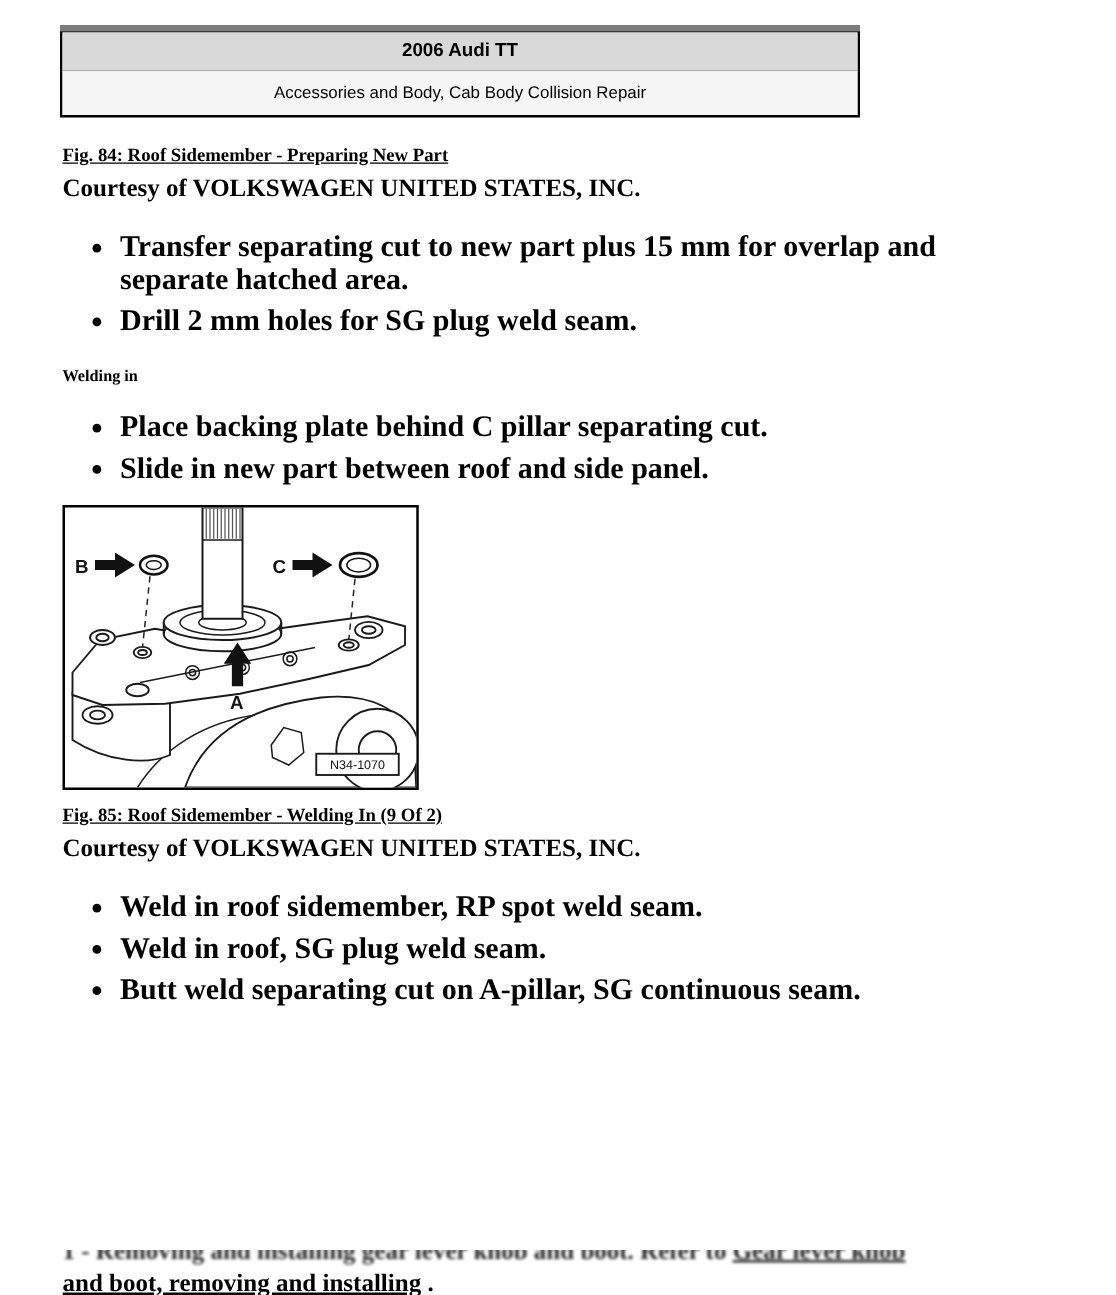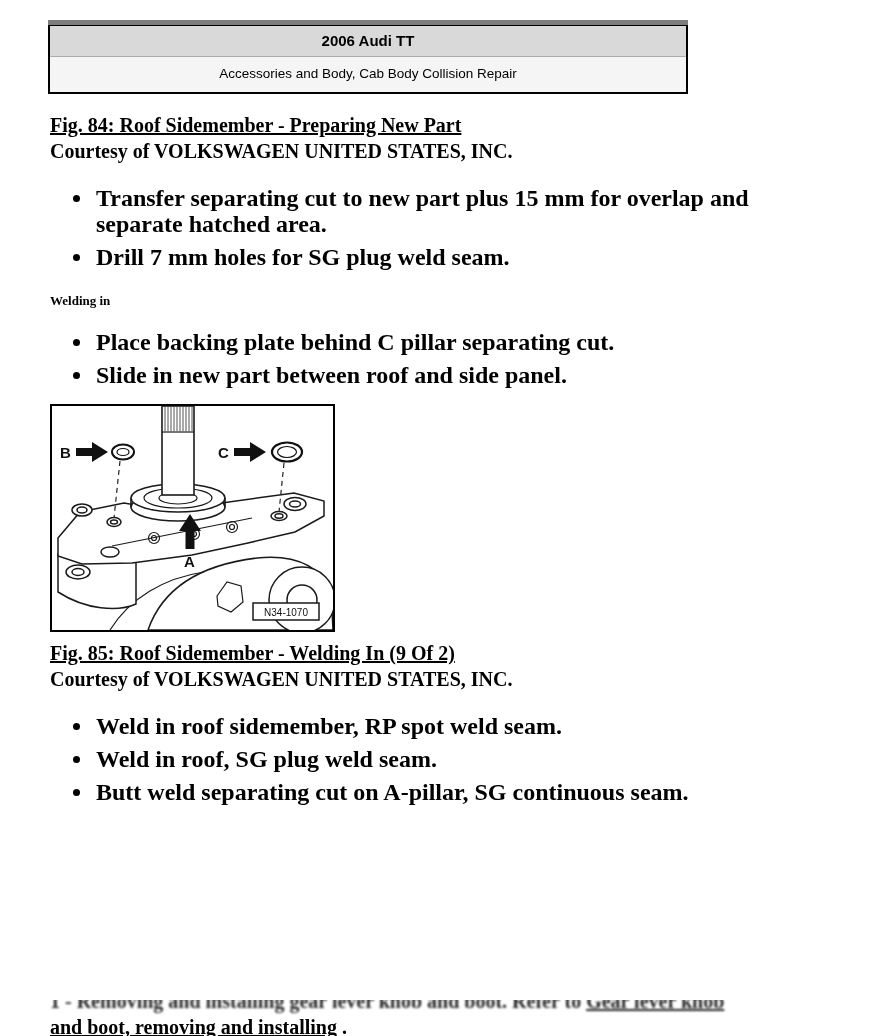--- a/index.html
+++ b/index.html
@@ -20,21 +20,21 @@
     font-size:15px;font-weight:bold;
   }
   .header-sub-row{
     background:#f5f5f5;text-align:center;padding:9px 0 11px 0;
     font-family:"Liberation Sans", sans-serif;
     font-size:13.5px;
   }
   
   .content{position:absolute;left:50px;top:112px;width:800px;}
   .fig-caption{
-    font-size:20px;font-weight:bold;text-decoration:underline;
+    font-size:15px;font-weight:bold;text-decoration:underline;
     margin:0;line-height:26px;display:inline-block;
   }
   .courtesy{font-size:20px;font-weight:bold;line-height:26px;margin:0;}
   .caption-block{margin-top:0;}
   .caption-block.second{margin-top:8px;}
   ul.bullets{
     margin:21px 0 0 0;padding:0 0 0 44px;list-style:disc outside;
     font-size:24px;line-height:26px;width:690px;font-weight:bold;
   }
   ul.bullets li{margin-bottom:7px;padding-left:2px;}
@@ -67,21 +67,21 @@
 
 <div class="content">
 
   <div class="caption-block">
     <span class="fig-caption">Fig. 84: Roof Sidemember - Preparing New Part</span><br>
     <span class="courtesy">Courtesy of VOLKSWAGEN UNITED STATES, INC.</span>
   </div>
 
   <ul class="bullets">
     <li>Transfer separating cut to new part plus 15 mm for overlap and separate hatched area.</li>
-    <li>Drill 7 mm holes for SG plug weld seam.</li>
+    <li>Drill 2 mm holes for SG plug weld seam.</li>
   </ul>
 
   <div class="mini-heading">Welding in</div>
 
   <ul class="bullets" style="margin-top:20px;">
     <li>Place backing plate behind C pillar separating cut.</li>
     <li>Slide in new part between roof and side panel.</li>
   </ul>
 
   <div class="figure-frame">

